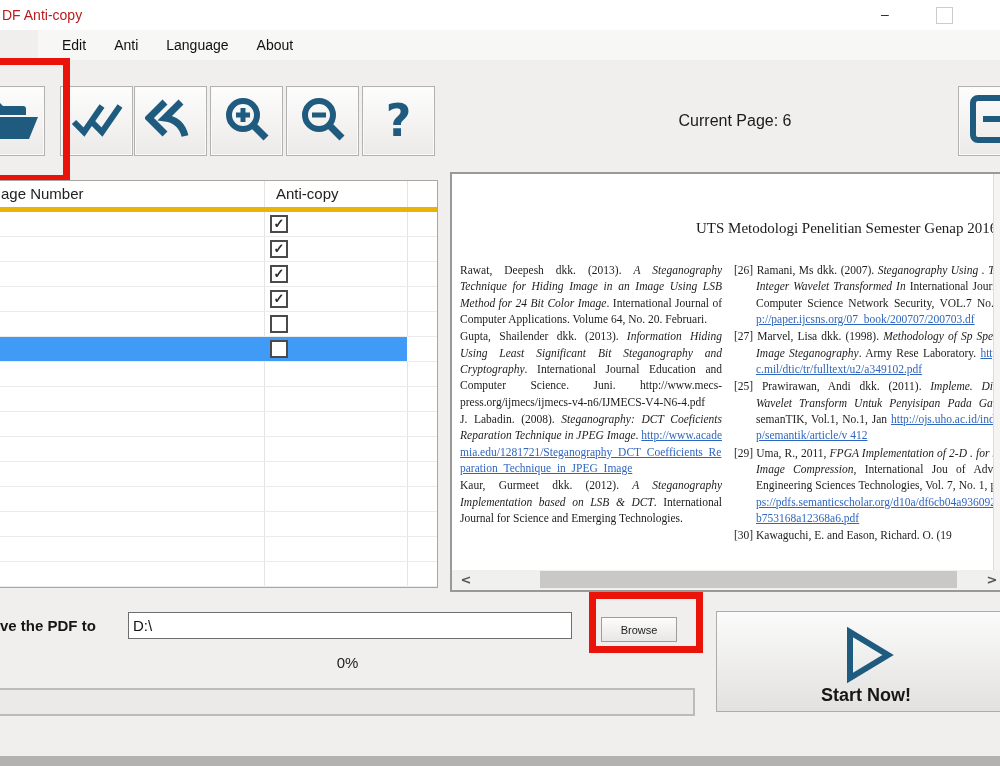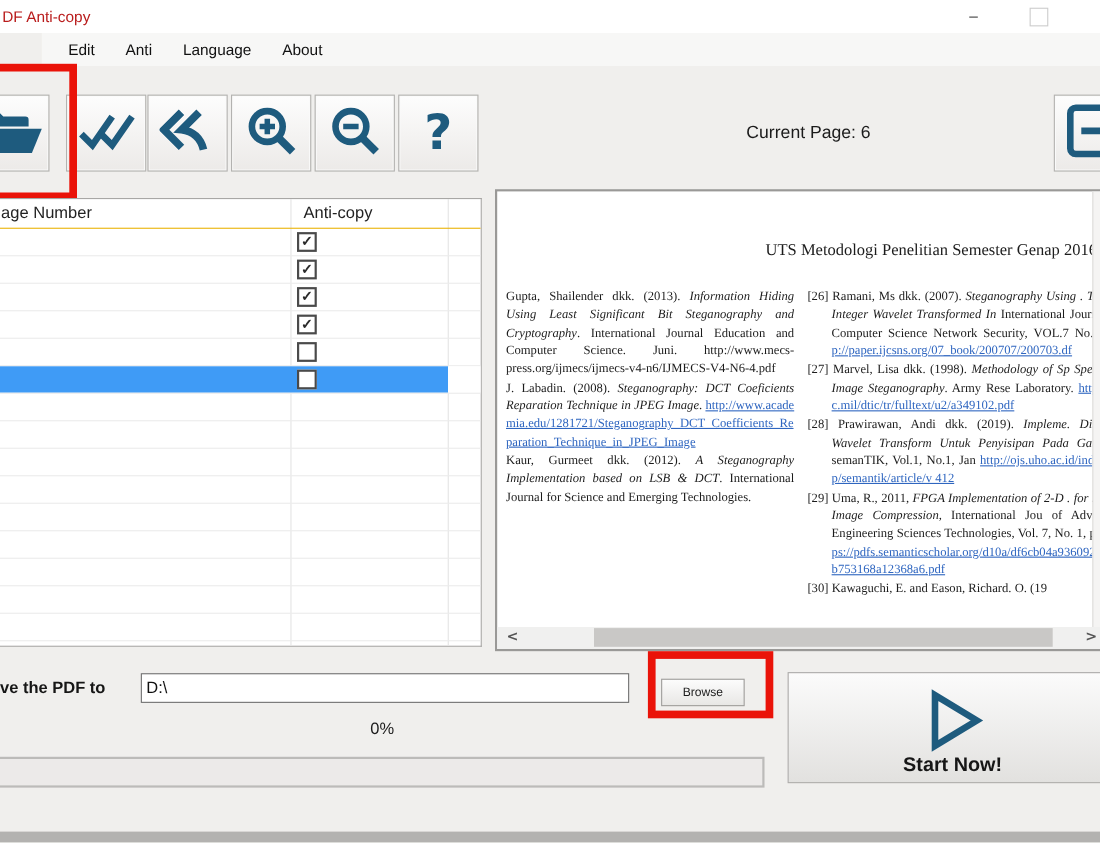--- a/index.html
+++ b/index.html
@@ -28,21 +28,21 @@
   .tb-icon{color:#1e5b7e;}
   .help-glyph{font-size:44px;font-weight:bold;color:#1e5b7e;line-height:1;font-family:"DejaVu Sans", sans-serif;}
   .current-page{position:absolute;left:620px;top:26px;width:230px;height:70px;
     display:flex;align-items:center;justify-content:center;font-size:16px;color:#1b1b1b;text-align:center;}
   
   .hlbox{position:absolute;border:7px solid #ea1309;background:transparent;pointer-events:none;}
   
   .table-panel{position:absolute;left:-1px;top:180px;width:439px;height:408px;background:#ffffff;
     border:1px solid #a8a7a5;border-left:none;box-sizing:border-box;overflow:hidden;}
   .grid-v{position:absolute;top:0;bottom:0;width:1px;background:#e4e4e4;z-index:1;}
-  .t-header{position:relative;height:26px;border-bottom:1px solid #eab308;z-index:2;padding-left:40px;}
+  .t-header{position:relative;height:26px;border-bottom:5px solid #eab308;z-index:2;padding-left:40px;}
   .th-page{position:absolute;left:2px;top:4px;font-size:15px;color:#222;}
   .th-anti{position:absolute;left:277px;top:4px;font-size:15px;color:#222;}
   .t-rows{position:relative;z-index:2;}
   .t-row{position:relative;height:24px;border-bottom:1px solid #ebebeb;background:transparent;}
   .t-row.selected{background:linear-gradient(to right,#3f9bf6 0px,#3f9bf6 408px,#ffffff 408px);}
   .cbx{position:absolute;left:271px;top:3px;width:14px;height:14px;background:#fff;
     border:2px solid #4a4a4a;font-size:13px;line-height:13px;text-align:center;color:#2b2b2b;
     font-weight:bold;cursor:pointer;}
   
   .preview{position:absolute;left:450px;top:172px;width:562px;height:420px;background:#ffffff;
@@ -204,28 +204,29 @@
       <div class="t-row"></div>
       <div class="t-row"></div>
       <div class="t-row"></div>
     </div>
 </div>
 
 <div class="preview">
   <div class="pv-header">UTS Metodologi Penelitian Semester Genap 2016-2</div>
   <div class="pv-cols">
     <div class="pv-col col-left" id="col-left">
+        <p><span class="run-n">Rawat, Deepesh dkk. (2013). </span><span class="run-i">A Steganography Technique for Hiding Image in an Image Using LSB Method for 24 Bit Color Image</span><span class="run-n">. International Journal of Computer Applications. Volume 64, No. 20. Februari.</span></p>
         <p><span class="run-n">Gupta, Shailender dkk. (2013). </span><span class="run-i">Information Hiding Using Least Significant Bit Steganography and Cryptography</span><span class="run-n">. International Journal Education and Computer Science. Juni. http://www.mecs-press.org/ijmecs/ijmecs-v4-n6/IJMECS-V4-N6-4.pdf</span></p>
         <p><span class="run-n">J. Labadin. (2008). </span><span class="run-i">Steganography: DCT Coeficients Reparation Technique in JPEG Image</span><span class="run-n">. </span><span class="run-l">http://www.academia.edu/1281721/Steganography_DCT_Coefficients_Reparation_Technique_in_JPEG_Image</span></p>
         <p><span class="run-n">Kaur, Gurmeet dkk. (2012). </span><span class="run-i">A Steganography Implementation based on LSB &amp; DCT</span><span class="run-n">. International Journal for Science and Emerging Technologies.</span></p>
       </div>
     <div class="pv-col col-right" id="col-right">
         <p><span class="run-n">[26] Ramani, Ms dkk. (2007). </span><span class="run-i">Steganography Using . To The Integer Wavelet Transformed In</span><span class="run-n"> International Journal of Computer Science Network Security, VOL.7 No.7, </span><span class="run-l">http://paper.ijcsns.org/07_book/200707/200703.df</span></p>
         <p><span class="run-n">[27] Marvel, Lisa dkk. (1998). </span><span class="run-i">Methodology of Sp Spectrum Image Steganography</span><span class="run-n">. Army Rese Laboratory. </span><span class="run-l">http://dtic.mil/dtic/tr/fulltext/u2/a349102.pdf</span></p>
-        <p><span class="run-n">[28] Prawirawan, Andi dkk. (2019). </span><span class="run-i">Impleme. Discrete Wavelet Transform Untuk Penyisipan Pada Gambar</span><span class="run-n">. semanTIK, Vol.1, No.1, Jan </span><span class="run-l">http://ojs.uho.ac.id/index.php/semantik/article/v 412</span></p>
+        <p><span class="run-n">[25] Prawirawan, Andi dkk. (2011). </span><span class="run-i">Impleme. Discrete Wavelet Transform Untuk Penyisipan Pada Gambar</span><span class="run-n">. semanTIK, Vol.1, No.1, Jan </span><span class="run-l">http://ojs.uho.ac.id/index.php/semantik/article/v 412</span></p>
         <p><span class="run-n">[29] Uma, R., 2011, </span><span class="run-i">FPGA Implementation of 2-D . for JPEG Image Compression</span><span class="run-n">, International Jou of Advanced Engineering Sciences Technologies, Vol. 7, No. 1, pp. </span><span class="run-l">https://pdfs.semanticscholar.org/d10a/df6cb04a936092 3c4b753168a12368a6.pdf</span></p>
         <p><span class="run-n">[30] Kawaguchi, E. and Eason, Richard. O. (19</span></p>
       </div>
   </div>
   <div class="pv-vscroll"></div>
   <div class="pv-hscroll">
     <span class="pv-arrow" style="left:6px;">&lt;</span>
     <div class="pv-thumb"></div>
     <span class="pv-arrow" style="left:532px;">&gt;</span>
   </div>

